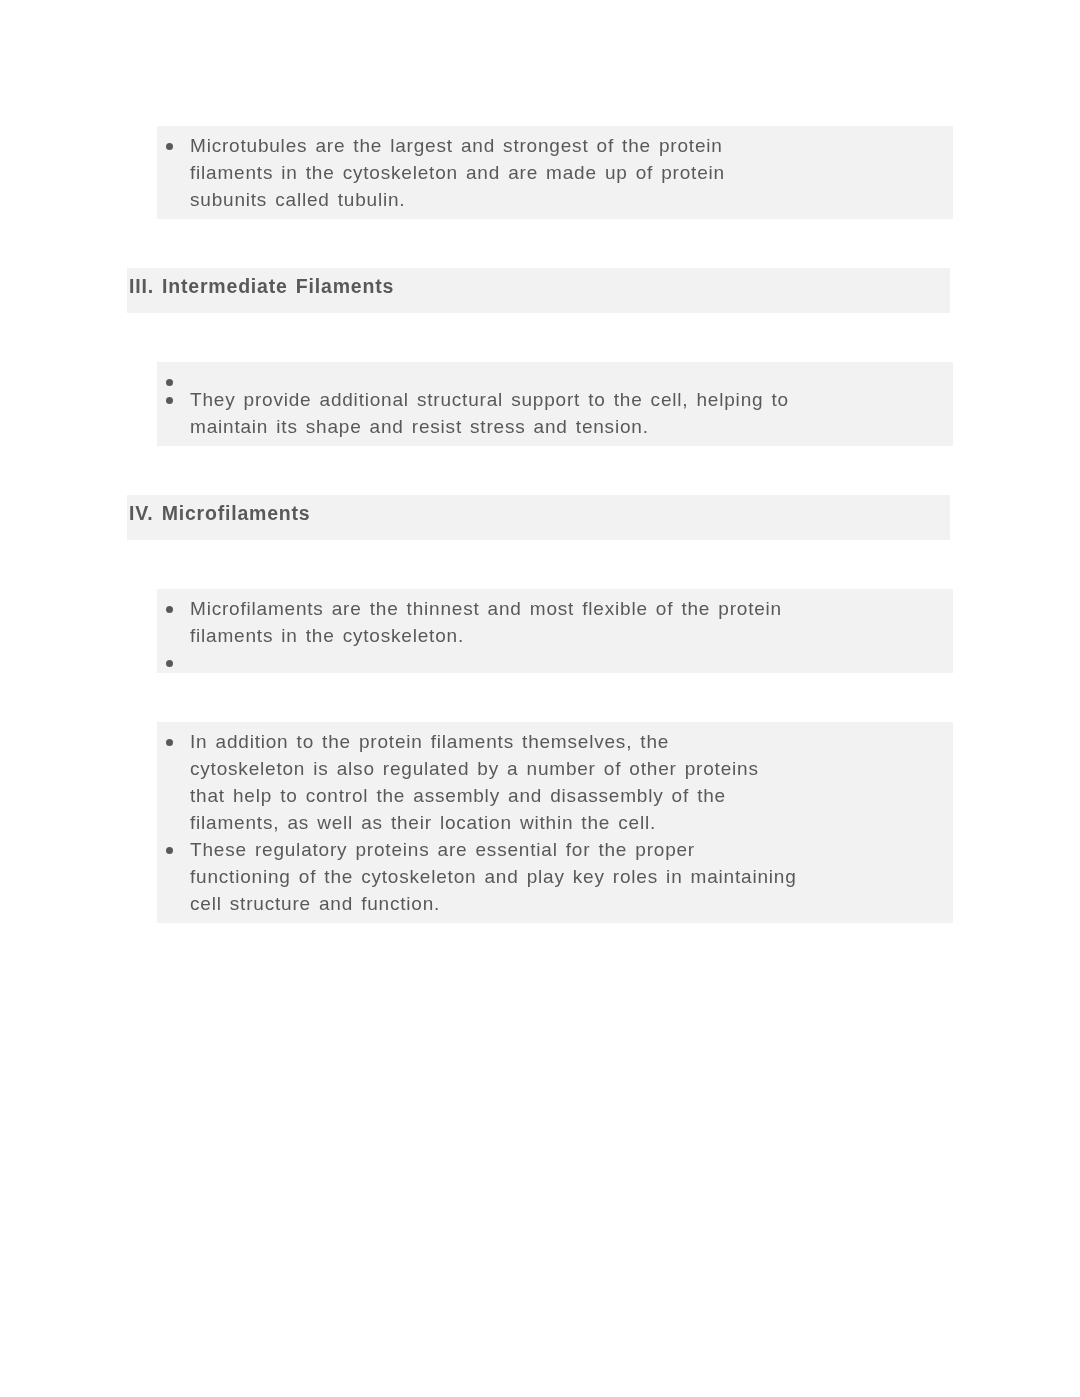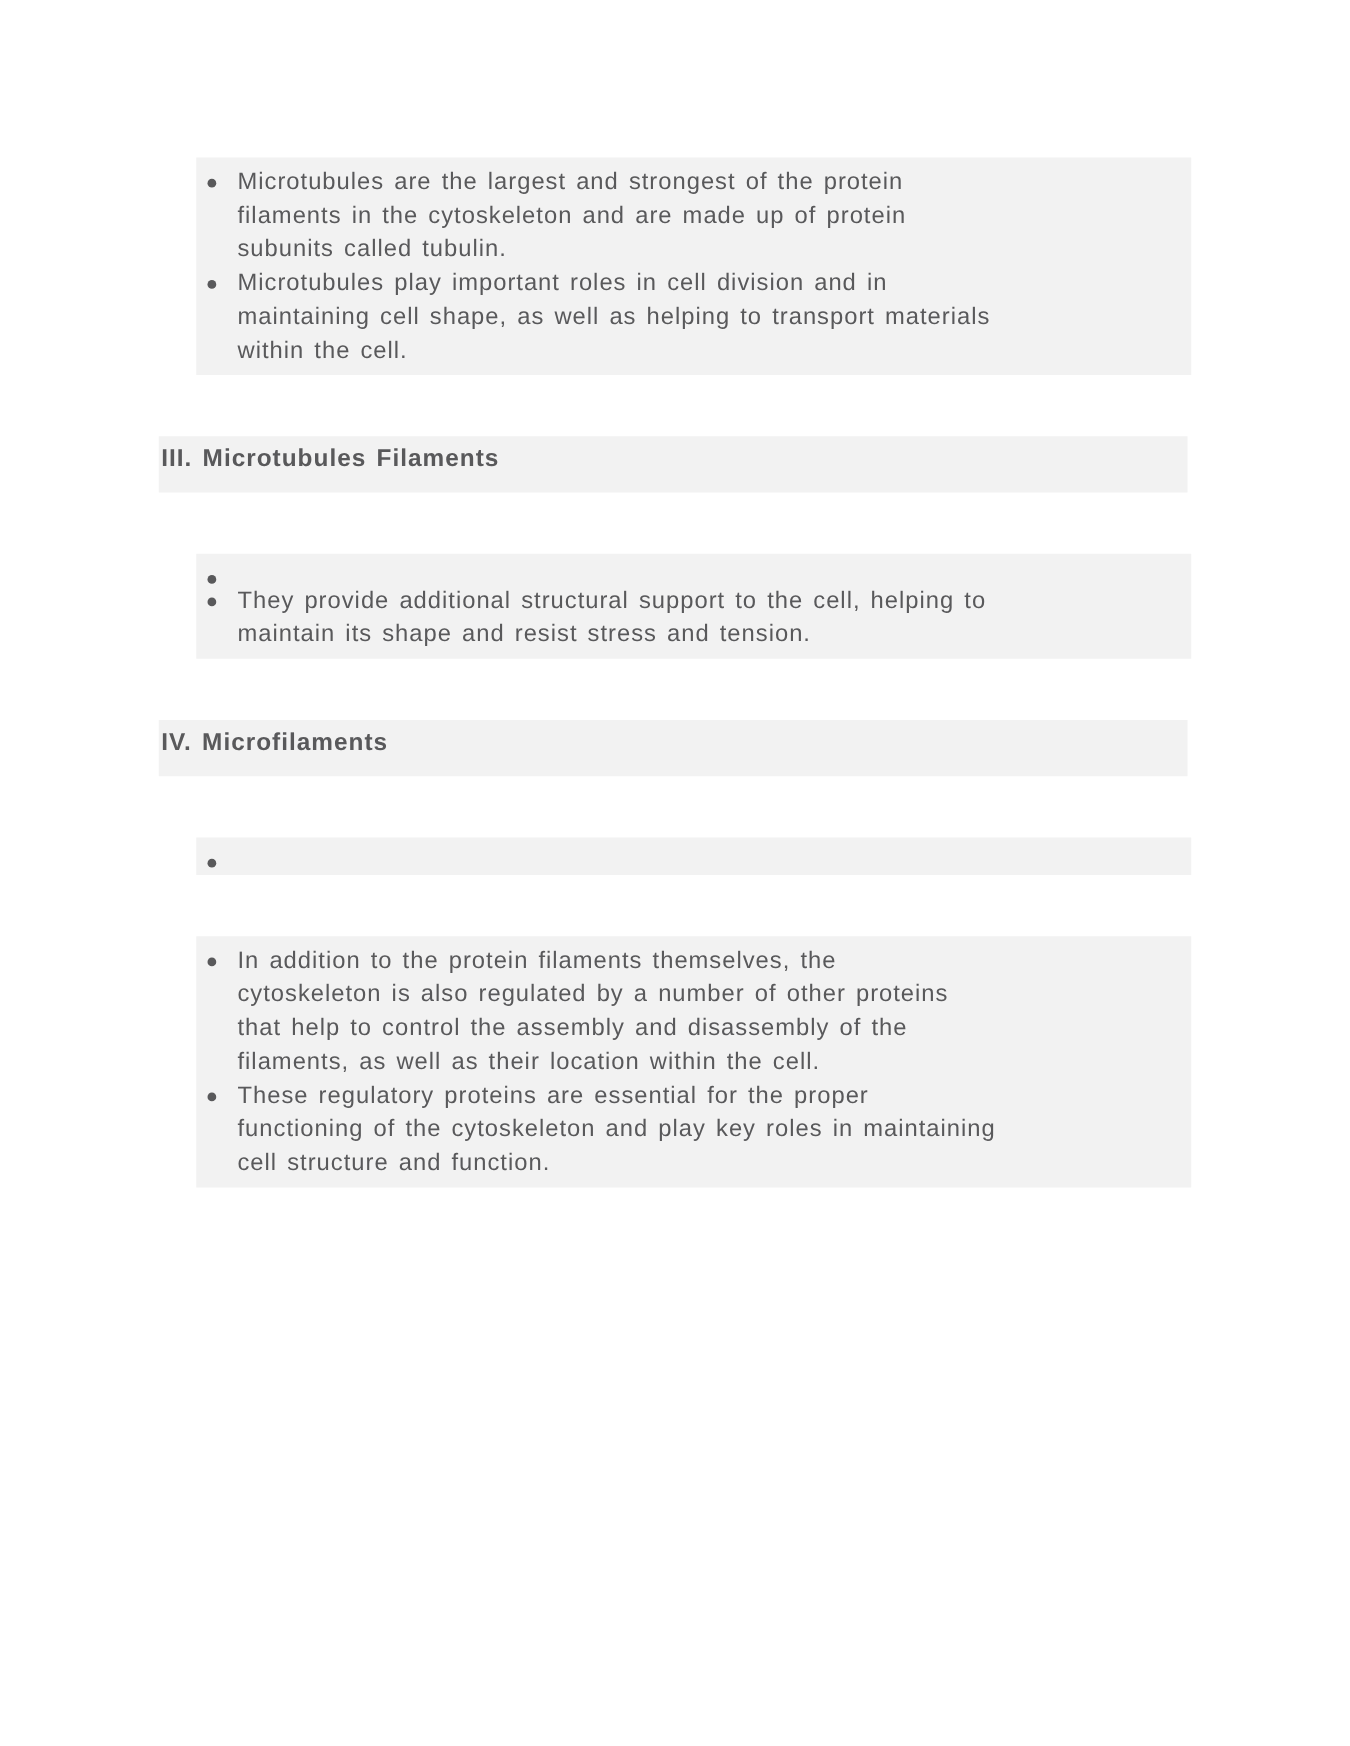--- a/index.html
+++ b/index.html
@@ -77,48 +77,47 @@
 <div class="page">
   <main class="content" id="content">
       <div class="section bullet-block">
         <ul>
           <li class="bullet-item">
             <span class="bullet-dot"></span>
             <span class="bullet-text">Microtubules are the largest and strongest of the protein
 filaments in the cytoskeleton and are made up of protein
 subunits called tubulin.</span>
           </li>
-          <li class="bullet-item">
-            <span class="bullet-dot"></span>
-            <span class="bullet-text">Microtubules play important roles in cell division and in
-maintaining cell shape, as well as helping to transport materials
-within the cell.</span>
-          </li>
         </ul>
       </div>
       <div class="section heading-block">
-        <h2 class="heading-text">III. Microtubules Filaments</h2>
+        <h2 class="heading-text">III. Intermediate Filaments</h2>
       </div>
       <div class="section bullet-block">
         <ul>
           <li class="bullet-item">
             <span class="bullet-dot"></span>
           </li>
           <li class="bullet-item">
             <span class="bullet-dot"></span>
             <span class="bullet-text">They provide additional structural support to the cell, helping to
 maintain its shape and resist stress and tension.</span>
           </li>
         </ul>
       </div>
       <div class="section heading-block">
         <h2 class="heading-text">IV. Microfilaments</h2>
       </div>
       <div class="section bullet-block">
         <ul>
+          <li class="bullet-item">
+            <span class="bullet-dot"></span>
+            <span class="bullet-text">Microfilaments are the thinnest and most flexible of the protein
+filaments in the cytoskeleton.</span>
+          </li>
           <li class="bullet-item">
             <span class="bullet-dot"></span>
           </li>
         </ul>
       </div>
       <div class="section bullet-block">
         <ul>
           <li class="bullet-item">
             <span class="bullet-dot"></span>
             <span class="bullet-text">In addition to the protein filaments themselves, the

